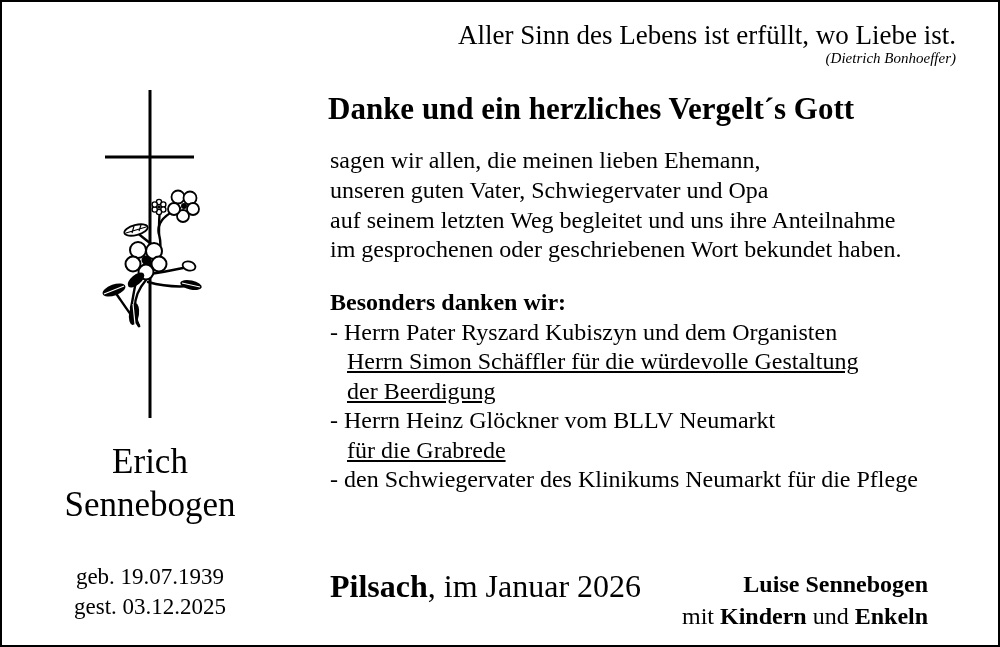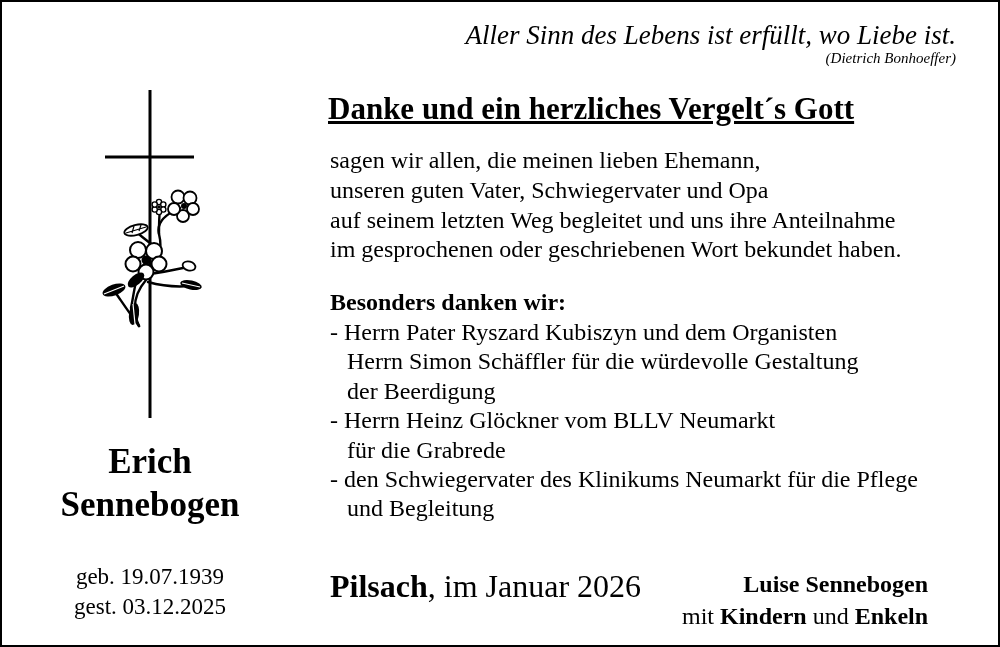--- a/index.html
+++ b/index.html
@@ -11,41 +11,39 @@
     background: #ffffff;
     border: 2px solid #000000;
     color: #000000;
     font-family: "Liberation Serif", "DejaVu Serif", serif;
     overflow: hidden;
   }
   .quote {
     position: absolute;
     top: 18px;
     right: 42px;
-    font-style: italic;
     font-size: 27px;
     white-space: nowrap;
   }
   .attribution {
     position: absolute;
     top: 48px;
     right: 42px;
     font-style: italic;
     font-size: 15px;
     white-space: nowrap;
     margin-left: 36px;
   }
   .headline {
     position: absolute;
     left: 326px;
     top: 89px;
     font-size: 31px;
     font-weight: bold;
     white-space: nowrap;
-    text-decoration: underline;
   }
   .intro {
     position: absolute;
     left: 328px;
     top: 144px;
     font-size: 24px;
     line-height: 29.8px;
     white-space: nowrap;
   }
   .thanks-heading {
@@ -57,21 +55,21 @@
     white-space: nowrap;
   }
   .thanks-list {
     position: absolute;
     left: 328px;
     top: 316px;
     font-size: 24px;
     line-height: 29.4px;
     white-space: nowrap;
   }
-  .thanks-list .indent { padding-left: 17px; }
+  .thanks-list .indent { padding-left: 17px; text-decoration: underline; }
   .closing {
     position: absolute;
     left: 328px;
     top: 566px;
     font-size: 32px;
     white-space: nowrap;
   }
   .signature {
     position: absolute;
     left: 680px;
@@ -87,21 +85,21 @@
     left: 88px;
     top: 86px;
   }
   .name-block {
     position: absolute;
     left: 28px;
     top: 438px;
     width: 240px;
     text-align: center;
     font-size: 35px;
-    font-weight: bold;
+    font-weight: normal;
     line-height: 43px;
   }
   .dates-block {
     position: absolute;
     left: 28px;
     top: 560px;
     width: 240px;
     text-align: center;
     font-size: 23px;
     line-height: 30px;
@@ -193,21 +191,20 @@
 
   <div class="thanks-heading">Besonders danken wir:</div>
 
   <div class="thanks-list">
     <div class="line">- Herrn Pater Ryszard Kubiszyn und dem Organisten</div>
     <div class="line indent">Herrn Simon Schäffler für die würdevolle Gestaltung</div>
     <div class="line indent">der Beerdigung</div>
     <div class="line">- Herrn Heinz Glöckner vom BLLV Neumarkt</div>
     <div class="line indent">für die Grabrede</div>
     <div class="line">- den Schwiegervater des Klinikums Neumarkt für die Pflege</div>
-    <div class="line indent">und Begleitung</div>
   </div>
 
   <div class="closing"><b>Pilsach</b><span>, im Januar 2026</span></div>
 
   <div class="signature">
     <div class="sig-name">Luise Sennebogen</div>
     <div><span>mit </span><b>Kindern</b><span> und </span><b>Enkeln</b></div>
   </div>
 
 </div>

